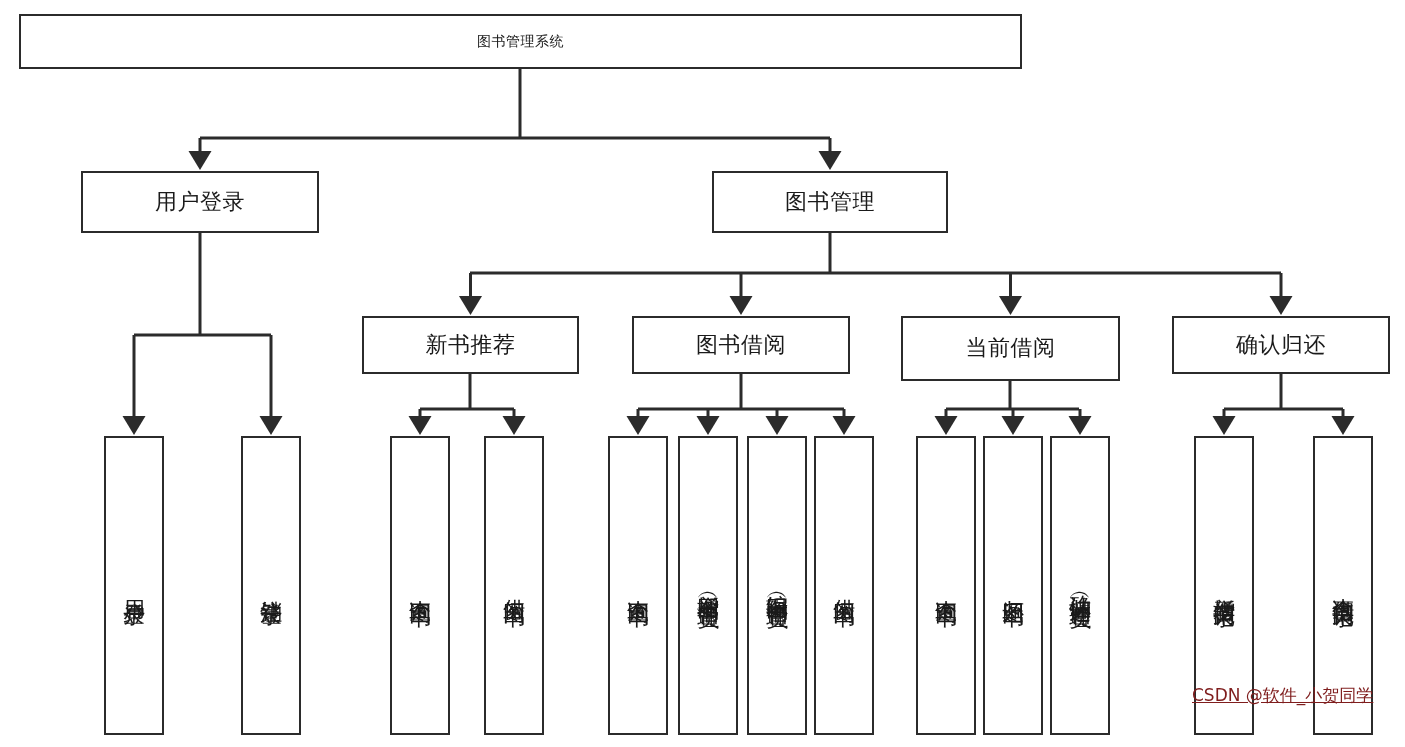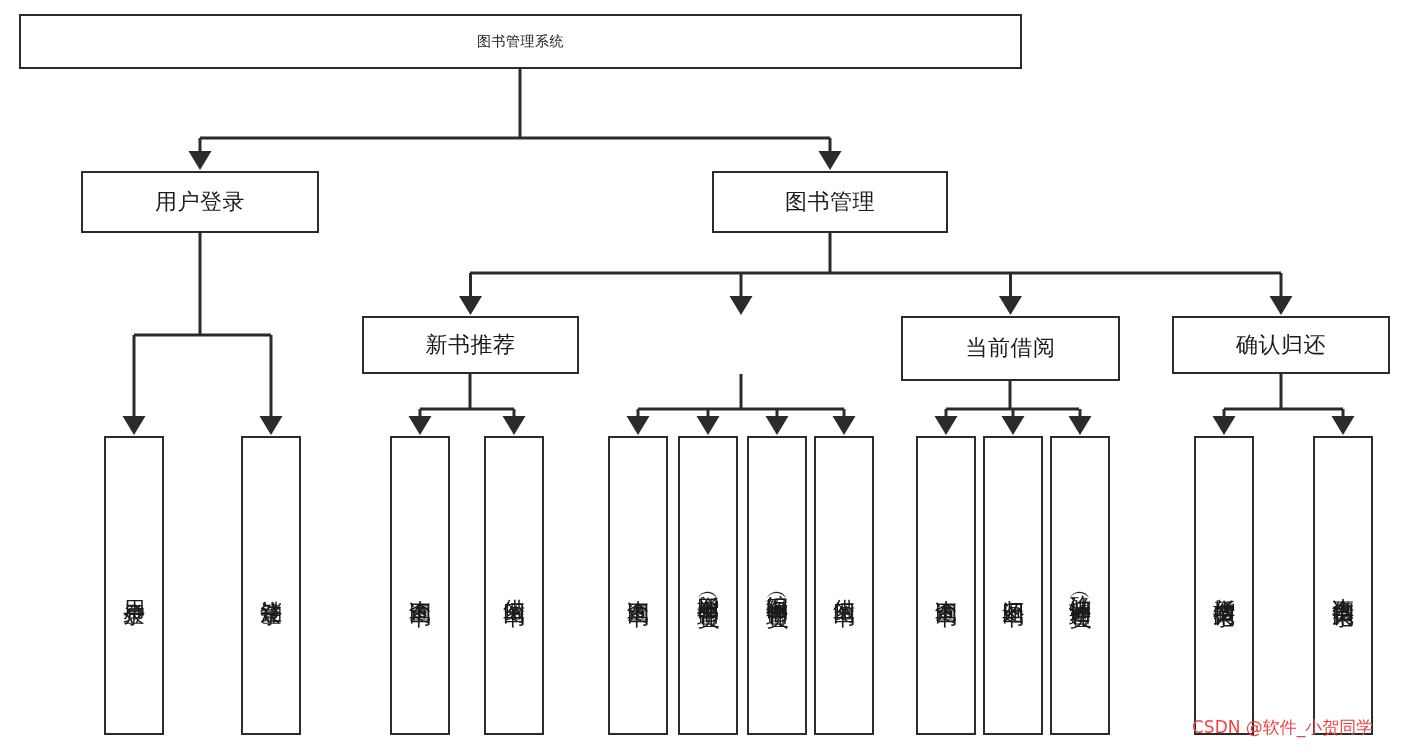--- a/index.html
+++ b/index.html
@@ -117,20 +117,23 @@
   <div class="node-box level1" style="left: 81px; top: 171px; width: 238px; height: 62px;">
     <span class="node-label horiz-label">用户登录</span>
   </div>
   <div class="node-box level2" style="left: 362px; top: 316px; width: 217px; height: 58px;">
     <span class="node-label horiz-label">新书推荐</span>
   </div>
 
   <div class="node-box level1" style="left: 712px; top: 171px; width: 236px; height: 62px;">
     <span class="node-label horiz-label">图书管理</span>
   </div>
+  <div class="node-box level2" style="left: 632px; top: 316px; width: 218px; height: 58px;">
+    <span class="node-label horiz-label">图书借阅</span>
+  </div>
   <div class="node-box level2" style="left: 901px; top: 316px; width: 219px; height: 65px;">
     <span class="node-label horiz-label">当前借阅</span>
   </div>
   <div class="node-box level2" style="left: 1172px; top: 316px; width: 218px; height: 58px;">
     <span class="node-label horiz-label">确认归还</span>
   </div>
 
   <div class="node-box leaf" style="left: 104px; top: 436px; width: 60px; height: 299px;">
     <span class="node-label vert-label">用户登录</span>
   </div>
@@ -164,15 +167,15 @@
   <div class="node-box leaf" style="left: 1050px; top: 436px; width: 60px; height: 299px;">
     <span class="node-label vert-label">确认归还（管理员）</span>
   </div>
   <div class="node-box leaf" style="left: 1194px; top: 436px; width: 60px; height: 299px;">
     <span class="node-label vert-label">新增借阅记录</span>
   </div>
   <div class="node-box leaf" style="left: 1313px; top: 436px; width: 60px; height: 299px;">
     <span class="node-label vert-label">查询借阅记录</span>
   </div>
 
-  <div class="watermark" style="left: 1192px; top: 716px; color: #ef4444;">CSDN @软件_小贺同学</div>
+  <div class="watermark" style="left: 1192px; top: 684px; color: #7f1d1d; text-decoration: underline;">CSDN @软件_小贺同学</div>
 
 </div>
 
 </body></html>

